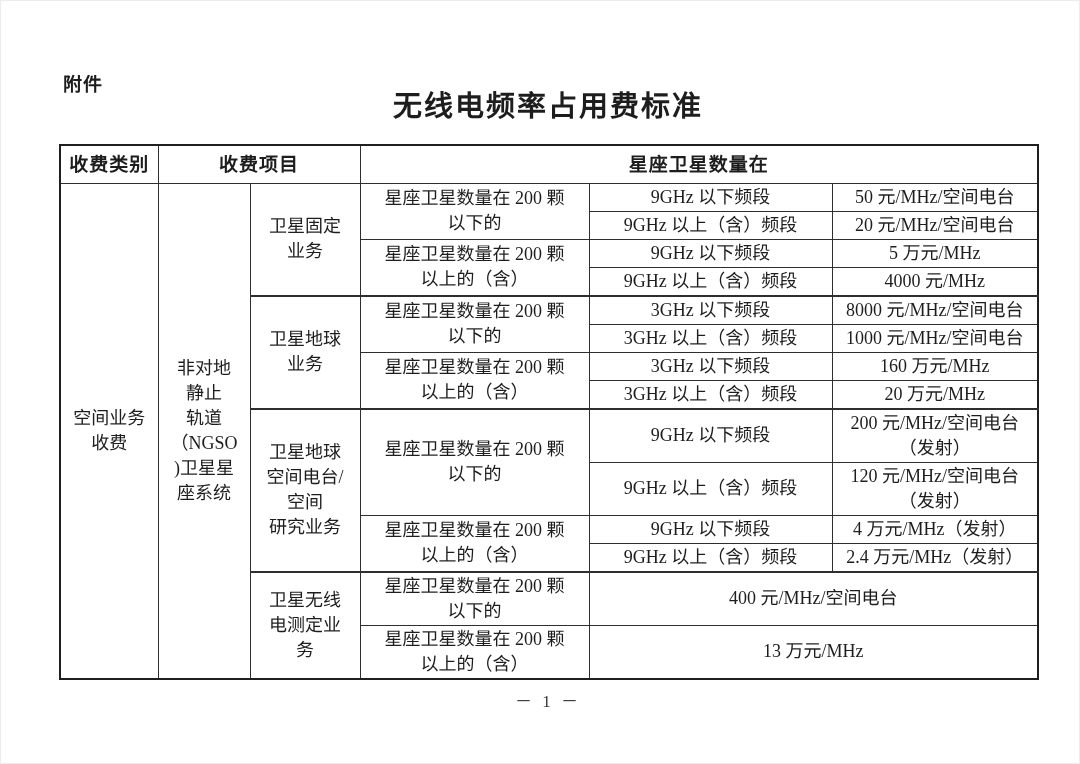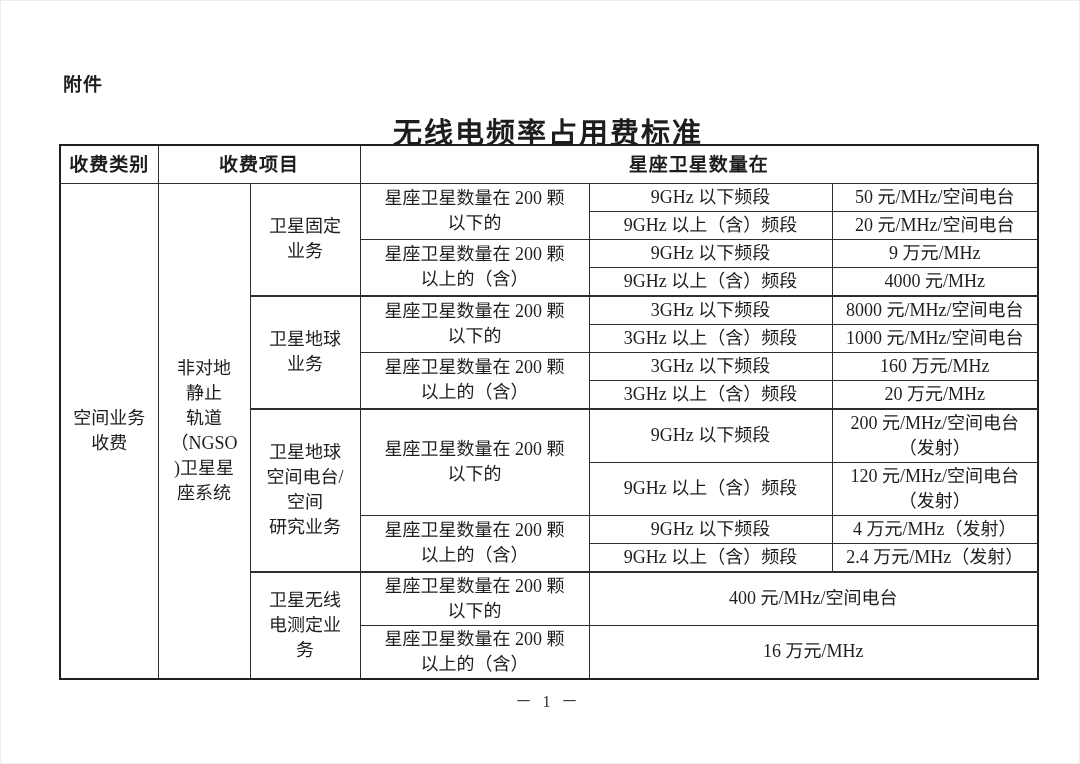--- a/index.html
+++ b/index.html
@@ -25,21 +25,21 @@
     left: 62px;
     top: 68px;
     font-size: 19px;
     font-weight: bold;
     font-family: Liberation Mono, monospace;
     letter-spacing: 1px;
   }
   .doc-title {
     position: absolute;
     left: 58px;
-    top: 114px;
+    top: 87px;
     width: 978px;
     text-align: center;
     font-size: 29px;
     font-weight: bold;
     letter-spacing: 2px;
     line-height: 36px;
   }
   table.fee-table {
     position: absolute;
     left: 58px;
@@ -125,21 +125,21 @@
       <td>50 元/MHz/空间电台</td>
     </tr>
     <tr class="h27">
       <td>9GHz 以上（含）频段</td>
       <td>20 元/MHz/空间电台</td>
     </tr>
     <tr class="h27">
       <td rowspan="2">星座卫星数量在 200 颗
 以上的（含）</td>
       <td>9GHz 以下频段</td>
-      <td>9 万元/MHz</td>
+      <td>5 万元/MHz</td>
     </tr>
     <tr class="h27">
       <td>9GHz 以上（含）频段</td>
       <td>4000 元/MHz</td>
     </tr>
 
     <tr class="h27 block-sep">
       <td rowspan="4">卫星地球
 业务</td>
       <td rowspan="2">星座卫星数量在 200 颗
@@ -193,20 +193,20 @@
       <td rowspan="2">卫星无线
 电测定业
 务</td>
       <td>星座卫星数量在 200 颗
 以下的</td>
       <td colspan="2">400 元/MHz/空间电台</td>
     </tr>
     <tr class="h50">
       <td>星座卫星数量在 200 颗
 以上的（含）</td>
-      <td colspan="2">16 万元/MHz</td>
+      <td colspan="2">13 万元/MHz</td>
     </tr>
   </tbody>
     </table>
 
   <div class="page-footer">－ 1 －</div>
 
 </div>
 
 </body></html>

